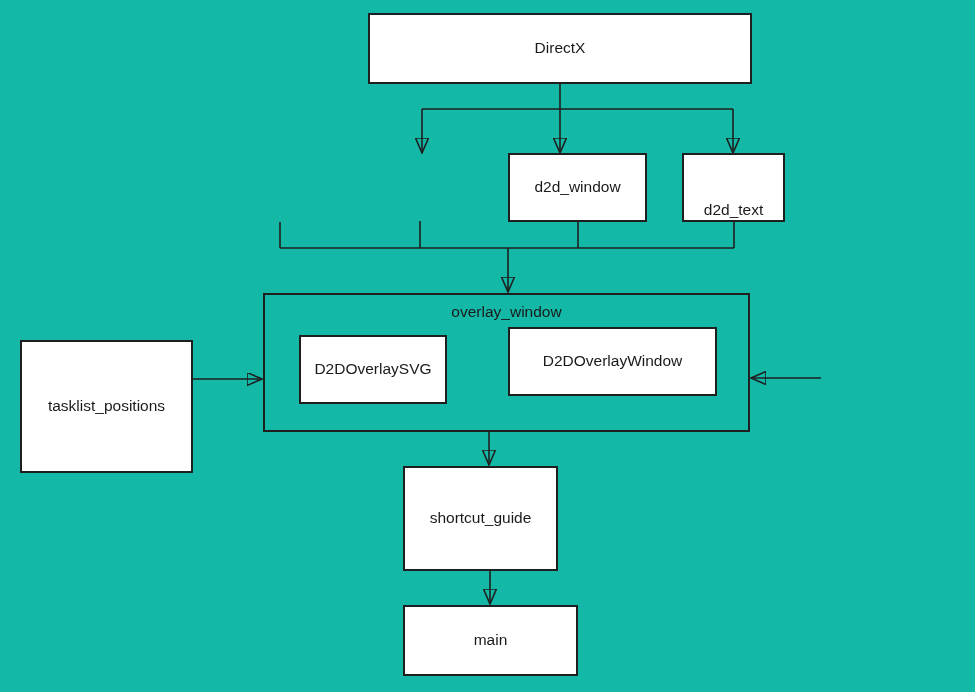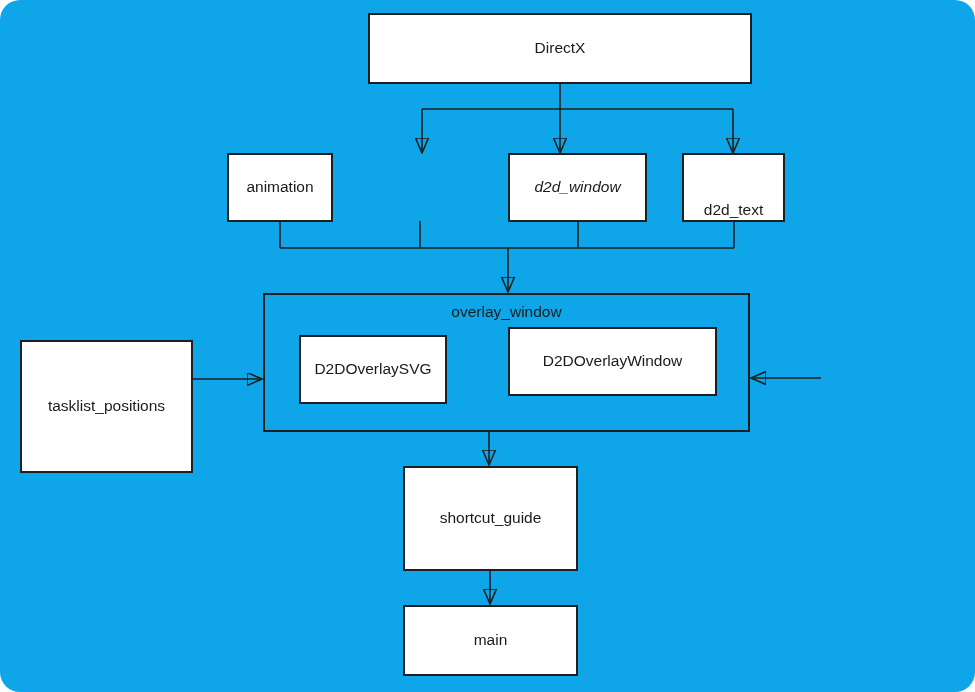--- a/index.html
+++ b/index.html
@@ -4,25 +4,24 @@
 <style>
   html, body {
     margin: 0;
     padding: 0;
     background: #ffffff;
   }
   .canvas {
     position: relative;
     width: 975px;
     height: 692px;
-    background: #0ea5e9;
+    background: #14b8a6;
     font-family: "Liberation Sans", sans-serif;
     color: #1a1a1a;
     overflow: hidden;
-    border-radius: 20px;
   }
   .connectors {
     position: absolute;
     left: 0;
     top: 0;
     width: 975px;
     height: 692px;
   }
   .node {
     position: absolute;
@@ -40,28 +39,28 @@
   .group {
     justify-content: center;
     align-items: flex-start;
     padding-top: 8px;
     background: transparent;
   }
   
   #n-directx        { left: 368px; top: 13px;  width: 384px; height: 71px;  }
   #n-animation      { left: 227px; top: 153px; width: 106px; height: 69px;  }
   #n-d2d-svg        { left: 367px; top: 153px; width: 105px; height: 68px;  }
-  #n-d2d-window     { left: 508px; top: 153px; width: 139px; height: 69px; font-style: italic;  }
+  #n-d2d-window     { left: 508px; top: 153px; width: 139px; height: 69px;  }
   #n-d2d-text       { left: 682px; top: 153px; width: 103px; height: 69px; align-items: flex-end;  }
   #n-overlay-window { left: 263px; top: 293px; width: 487px; height: 139px; }
   #n-d2d-overlay-svg    { left: 299px; top: 335px; width: 148px; height: 69px; }
   #n-d2d-overlay-window { left: 508px; top: 327px; width: 209px; height: 69px; }
   #n-tasklist-positions { left: 20px;  top: 340px; width: 173px; height: 133px; }
   #n-target-state       { left: 821px; top: 327px; width: 139px; height: 104px; }
-  #n-shortcut-guide     { left: 403px; top: 466px; width: 175px; height: 105px; }
+  #n-shortcut-guide     { left: 403px; top: 466px; width: 155px; height: 105px; }
   #n-main               { left: 403px; top: 605px; width: 175px; height: 71px;  }
   .connectors path {
     stroke: #1f1f1f;
     stroke-width: 1.6;
     fill: none;
   }
 </style>
 </head>
 <body>
 
@@ -91,23 +90,20 @@
     <path d="M821,378 H751" marker-end="url(#arrow)"></path>
 
     <path d="M489,432 V465" marker-end="url(#arrow)"></path>
     <path d="M490,571 V604" marker-end="url(#arrow)"></path>
   </svg>
 
   <div class="node" id="n-directx">
     <span>DirectX</span>
   </div>
 
-  <div class="node" id="n-animation">
-    <span>animation</span>
-  </div>
 
 
   <div class="node" id="n-d2d-window">
     <span>d2d_window</span>
   </div>
 
   <div class="node" id="n-d2d-text">
     <span>d2d_text</span>
   </div>
 

